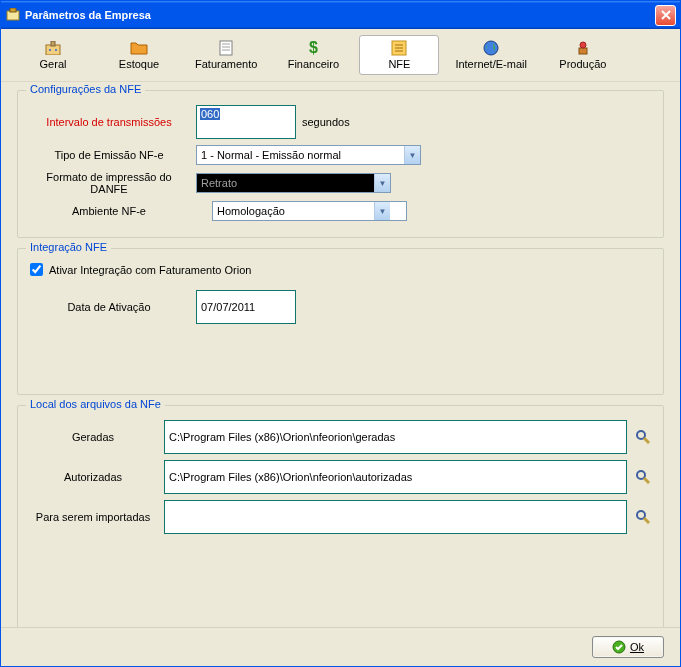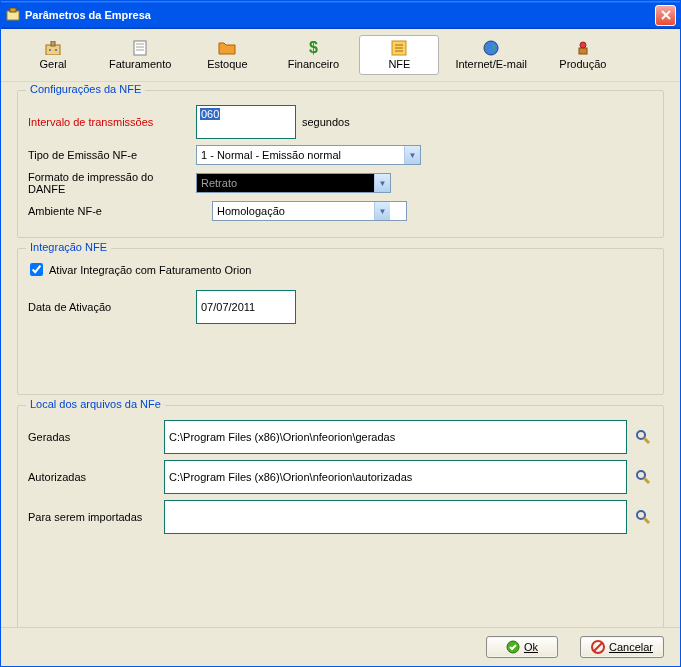--- a/index.html
+++ b/index.html
@@ -10,21 +10,21 @@
     .title-text { flex: 1; }
     .close-btn { width: 21px; height: 21px; background: linear-gradient(to bottom, #f5a7a0, #e74b32); border: 1px solid #fff; border-radius: 3px; display: flex; align-items: center; justify-content: center; color: white; font-weight: bold; cursor: pointer; font-size: 13px; }
     .toolbar { background: #ece9d8; padding: 6px 12px; display: flex; gap: 6px; border-bottom: 1px solid #ddd7c7; }
     .tab-btn { display: flex; flex-direction: column; align-items: center; justify-content: center; padding: 4px 10px; cursor: pointer; border-radius: 3px; min-width: 80px; text-align: center; }
     .tab-btn.active { background: #fff; border: 1px solid #b5b5b5; }
     .tab-icon { width: 20px; height: 16px; display: flex; align-items: center; justify-content: center; margin-bottom: 2px; font-size: 14px; }
     .content { flex: 1; padding: 8px 16px; overflow: auto; }
     .fieldset { border: 1px solid #d0d0bf; border-radius: 2px; padding: 14px 10px 10px; margin-bottom: 10px; position: relative; }
     .legend { position: absolute; top: -8px; left: 8px; background: #ece9d8; padding: 0 4px; color: #0046d5; font-size: 11px; }
     .form-row { display: flex; align-items: center; margin-bottom: 6px; gap: 6px; }
-    .form-label { width: 162px; text-align: left; color: #000; }
+    .form-label { width: 162px; text-align: center; color: #000; }
     .form-label.red { color: #d60000; }
     input[type=text] { border: 1px solid #0f766e; padding: 2px 4px; height: 34px; background: #fff; }
     input[type=text]:disabled { background: #ece9d8; color: #888; }
     .short-input { width: 100px; text-align: left; }
     .dropdown { position: relative; display: inline-block; }
     .dropdown-display { border: 1px solid #7f9db9; height: 20px; display: flex; align-items: center; padding: 0 4px; background: #fff; }
     .dropdown-arrow { position: absolute; right: 1px; top: 1px; width: 16px; height: 18px; background: linear-gradient(to bottom, #dbebfc, #b3d1f0); border-left: 1px solid #b3c9e8; display: flex; align-items: center; justify-content: center; color: #4a6b99; font-size: 8px; cursor: pointer; }
     .dropdown.disabled .dropdown-display { background: #000000; color: #a0a0a0; }
     .wide { width: 225px; }
     .med { width: 195px; }
@@ -63,36 +63,36 @@
             <rect x="2" y="4" width="14" height="10" fill="#f0d080" stroke="#a07020"></rect>
             <rect x="7" y="0" width="4" height="5" fill="#c0a060" stroke="#806030"></rect>
             <rect x="5" y="8" width="2" height="2" fill="#6080c0"></rect>
             <rect x="11" y="8" width="2" height="2" fill="#6080c0"></rect>
           </svg>
       </span>
       <span>Geral</span>
     </div>
     <div class="tab-btn">
       <span class="tab-icon">
+        <svg width="18" height="14" viewBox="0 0 18 14">
+            <path d="M1 2 L6 2 L8 4 L17 4 L17 13 L1 13 Z" fill="#f0a030" stroke="#b06000"></path>
+          </svg>
+      </span>
+      <span>Estoque</span>
+    </div>
+    <div class="tab-btn">
+      <span class="tab-icon">
         <svg width="14" height="16" viewBox="0 0 14 16">
             <rect x="1" y="1" width="12" height="14" fill="#fff" stroke="#808080"></rect>
             <line x1="3" y1="4" x2="11" y2="4" stroke="#a0a0a0"></line>
             <line x1="3" y1="7" x2="11" y2="7" stroke="#a0a0a0"></line>
             <line x1="3" y1="10" x2="11" y2="10" stroke="#a0a0a0"></line>
           </svg>
       </span>
       <span>Faturamento</span>
-    </div>
-    <div class="tab-btn">
-      <span class="tab-icon">
-        <svg width="18" height="14" viewBox="0 0 18 14">
-            <path d="M1 2 L6 2 L8 4 L17 4 L17 13 L1 13 Z" fill="#f0a030" stroke="#b06000"></path>
-          </svg>
-      </span>
-      <span>Estoque</span>
     </div>
     <div class="tab-btn">
       <span class="tab-icon">
         <span style="color:#2a9020;font-weight:bold;font-size:16px;">$</span>
       </span>
       <span>Financeiro</span>
     </div>
     <div class="tab-btn active">
       <span class="tab-icon">
         <svg width="16" height="16" viewBox="0 0 16 16">
@@ -210,23 +210,14 @@
   <div class="button-bar">
     <button class="btn">
       <span class="btn-icon">
         <svg width="14" height="14" viewBox="0 0 14 14">
             <circle cx="7" cy="7" r="6" fill="#4ab020" stroke="#2a7010"></circle>
             <path d="M4 7 L6 9 L10 5" stroke="#fff" stroke-width="2" fill="none"></path>
           </svg>
       </span>
       <span>Ok</span>
     </button>
-    <button class="btn">
-      <span class="btn-icon">
-        <svg width="14" height="14" viewBox="0 0 14 14">
-            <circle cx="7" cy="7" r="6" fill="none" stroke="#d03020" stroke-width="2"></circle>
-            <line x1="3" y1="11" x2="11" y2="3" stroke="#d03020" stroke-width="2"></line>
-          </svg>
-      </span>
-      <span>Cancelar</span>
-    </button>
   </div>
 </div>
 
 </body></html>

